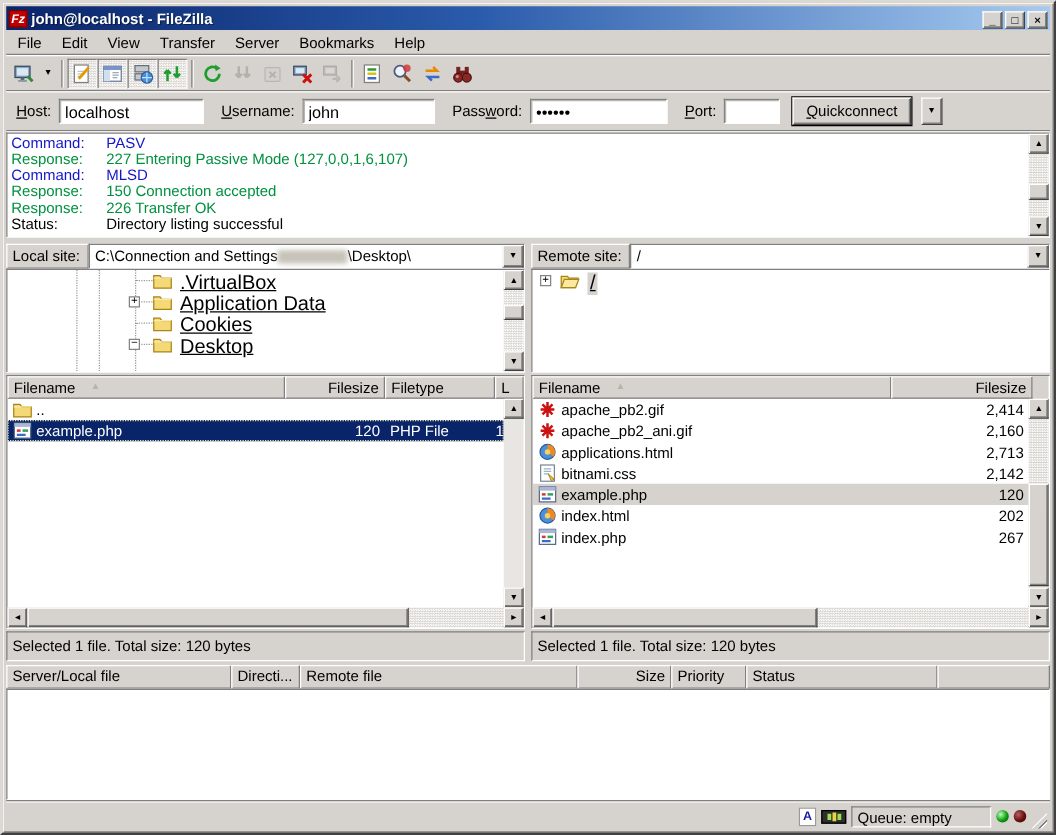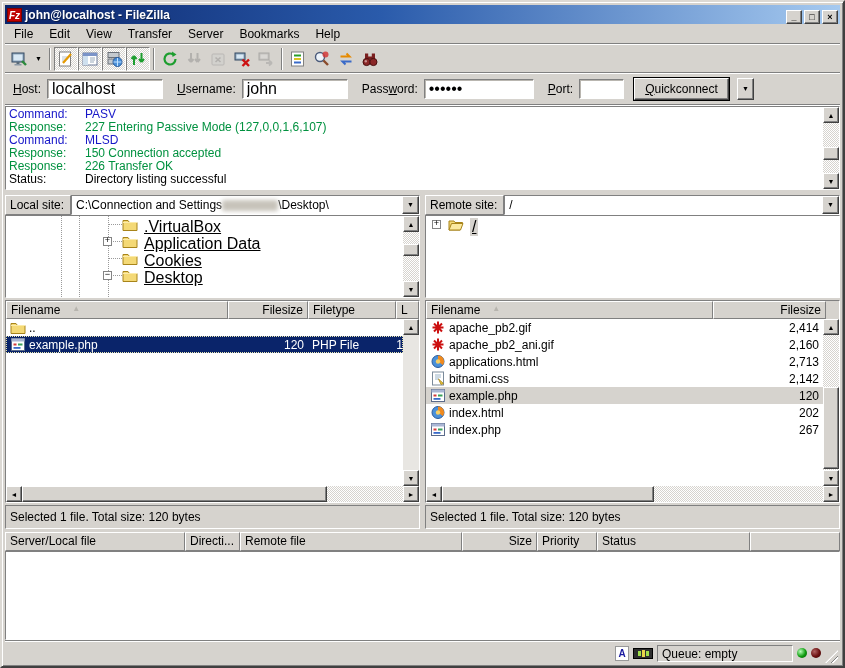--- a/index.html
+++ b/index.html
@@ -36,21 +36,21 @@
     background-image:conic-gradient(#fff 90deg,#d6d3ce 90deg 180deg,#fff 180deg 270deg,#d6d3ce 270deg);
     background-size:2px 2px; }
   .tb-btn.disabled svg { filter:grayscale(1) opacity(.38); }
   .tb-drop { width:15px; } .tb-drop .ar { font-size:7px; color:#000; }
   .tb-sep { width:2px; height:22px; border-left:1px solid #808080; border-right:1px solid #fff; margin:0 3px; }
   
   .quickbar { height:30px; flex:0 0 30px; display:flex; align-items:center; padding:0 8px; gap:6px; }
   .qc-label { font-size:12px; white-space:nowrap; }
   .field { height:20px; background:#fff; border:1px solid; border-color:#808080 #fff #fff #808080;
     box-shadow: inset 1px 1px 0 #b9b6b0; font-family:"Liberation Sans",sans-serif;
-    font-size:16px; padding:1px 4px; }
+    font-size:13px; padding:1px 4px; }
   input.field { outline:none; }
   .qc-btn { height:22px; padding:0 10px; background:#d6d3ce; border:1px solid;
     border-color:#fff #404040 #404040 #fff; box-shadow: inset -1px -1px 0 #808080, 0 0 0 1px #000;
     font-size:12px; margin-left:4px; }
   .qc-dd { width:17px; height:22px; background:#d6d3ce; border:1px solid;
     border-color:#fff #404040 #404040 #fff; box-shadow: inset -1px -1px 0 #808080;
     font-size:7px; text-align:center; line-height:20px; margin-left:2px; }
   
   .log-wrap { height:84px; flex:0 0 84px; background:#fff; border:1px solid;
     border-color:#808080 #fff #fff #808080; display:flex; overflow:hidden; }
@@ -140,21 +140,21 @@
   .statusbar { height:23px; flex:0 0 23px; border-top:1px solid #808080;
     box-shadow: 0 1px 0 #fff inset; display:flex; align-items:center;
     justify-content:flex-end; padding:2px 2px 0 4px; gap:4px; }
   .ascii-ic { width:14px; height:15px; background:#fff; border:1px solid #999;
     color:#1a1aa0; font-size:10px; font-weight:bold; text-align:center; line-height:13px; }
   .speed-ic { width:20px; height:11px; background:#2e2e2e; border:1px solid #000;
     display:flex; align-items:center; justify-content:center; gap:1px; }
   .speed-ic i { display:block; width:3px; height:5px; background:#9fe04a; }
   .speed-ic i:nth-child(2){ height:7px; background:#e8d44a; }
   .speed-ic i:nth-child(3){ height:5px; background:#9fe04a; }
-  .queue-box { width:136px; height:17px; border:1px solid; border-color:#808080 #fff #fff #808080;
+  .queue-box { width:112px; height:17px; border:1px solid; border-color:#808080 #fff #fff #808080;
     font-size:12px; padding:1px 0 0 4px; background:#d6d3ce; }
   .led { width:10px; height:10px; border-radius:50%; }
   .led.green { background:radial-gradient(circle at 35% 35%, #b8ffb8, #0f9c0f 55%, #064d06); }
   .led.red { background:radial-gradient(circle at 35% 35%, #b06060, #6a0f0f 55%, #380404); }
   .grip { width:13px; height:13px; align-self:flex-end;
     background:repeating-linear-gradient(135deg,#d6d3ce 0 3px,#808080 3px 4px,#fff 4px 5px);
     clip-path:polygon(100% 0,100% 100%,0 100%); }
 </style>
 </head>
 <body>

